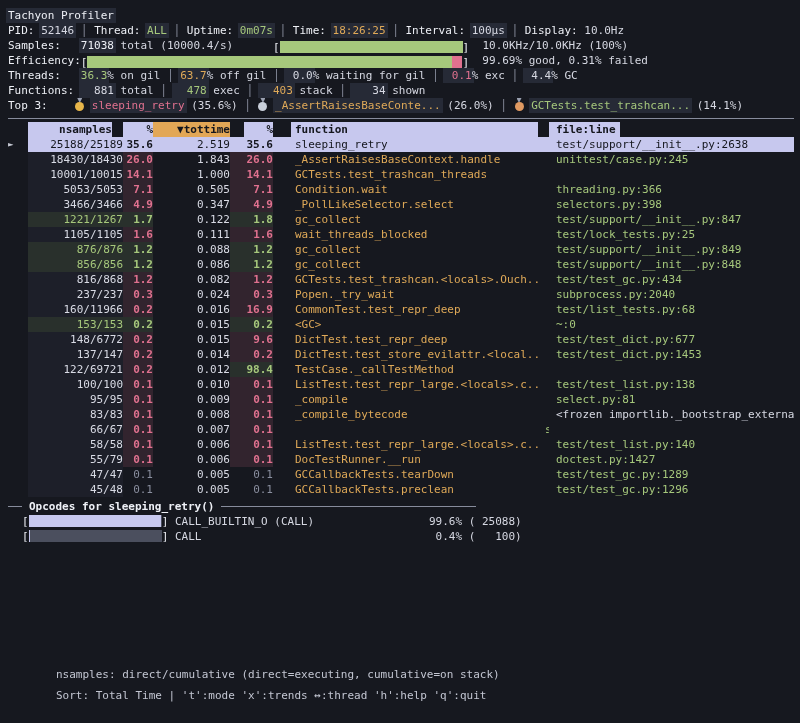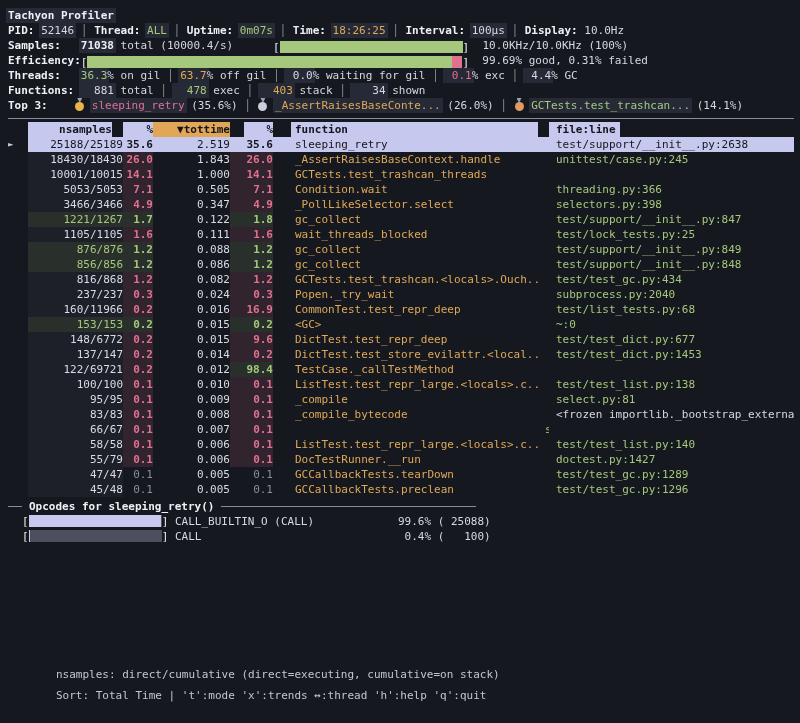--- a/index.html
+++ b/index.html
@@ -11,21 +11,21 @@
   }
   html,body{margin:0;padding:0;background:var(--bg);}
   #screen{
     position:relative; width:800px; height:723px; overflow:hidden;
     background:var(--bg); color:var(--fg);
     font-family:"DejaVu Sans Mono","Liberation Mono",monospace;
     font-size:11px; line-height:15px;
     padding:8px 0 0 8px; box-sizing:border-box;
   }
   .line{height:15px; white-space:pre; display:block;}
-  .b{font-weight:bold; color:var(--bright);}
+  .b{font-weight:normal; color:var(--bright);}
   .c-fg{color:var(--fg);} .c-dim{color:var(--dim);} .c-green{color:var(--green);}
   .c-amber{color:var(--amber);} .c-pink{color:var(--pink);} .c-bright{color:var(--bright);}
   .chip{background:var(--chip); padding:1px 2px; margin:-1px -2px;}
   
   .medal{display:inline-block; width:11px; height:13px; position:relative; vertical-align:-2px;}
   .medal::before{content:""; position:absolute; top:0; left:3px; width:5px; height:5px;
     background:#9aa0b0; clip-path:polygon(0 0,100% 0,50% 100%);}
   .medal::after{content:""; position:absolute; bottom:0; left:1px; width:9px; height:9px; border-radius:50%;}
   .medal.gold::after{background:#e7b64a;} .medal.silver::after{background:#c9cfda;} .medal.bronze::after{background:#e09a62;}
   
@@ -61,21 +61,21 @@
   .trow.gc .nsv{color:var(--green); background:var(--greenbg);}
   .trow.sel .nsv,.trow.sel .pv,.trow.sel .ttv,.trow.sel .fnv,.trow.sel .flv{background:var(--lav); color:var(--dark);}
   
   #opdiv{display:flex; align-items:center; width:468px; height:15px; margin-top:2px;}
   #opdiv .seg1{width:14px; border-top:1px solid var(--line);}
   #opdiv .seg2{flex:1; border-top:1px solid var(--line);}
   #opdiv .oplabel{margin:0 7px; font-weight:bold; color:var(--bright); white-space:pre;}
   .oprow{position:relative; height:15px; line-height:15px; white-space:pre;}
   .oprow .obar{position:absolute; left:14px; top:0;}
   .oprow .oname{position:absolute; left:167px; top:0; color:var(--fg);}
-  .oprow .opct{position:absolute; left:390px; top:0; color:var(--fg); white-space:pre;text-align:center;}
+  .oprow .opct{position:absolute; left:421px; top:0; color:var(--fg); white-space:pre;text-align:center;}
   .otrack{display:inline-block; width:133px; height:12px; background:var(--slate); vertical-align:-2px; font-size:0; line-height:0;}
   .ofill{display:inline-block; height:12px; background:var(--lav);}
   
   #footer{position:absolute; left:8px; top:664px; color:#c3c6d2;margin-left:48px;}
   #footer .line{height:21px; line-height:21px;}
 </style>
 </head>
 <body>
 
 <div id="screen">

